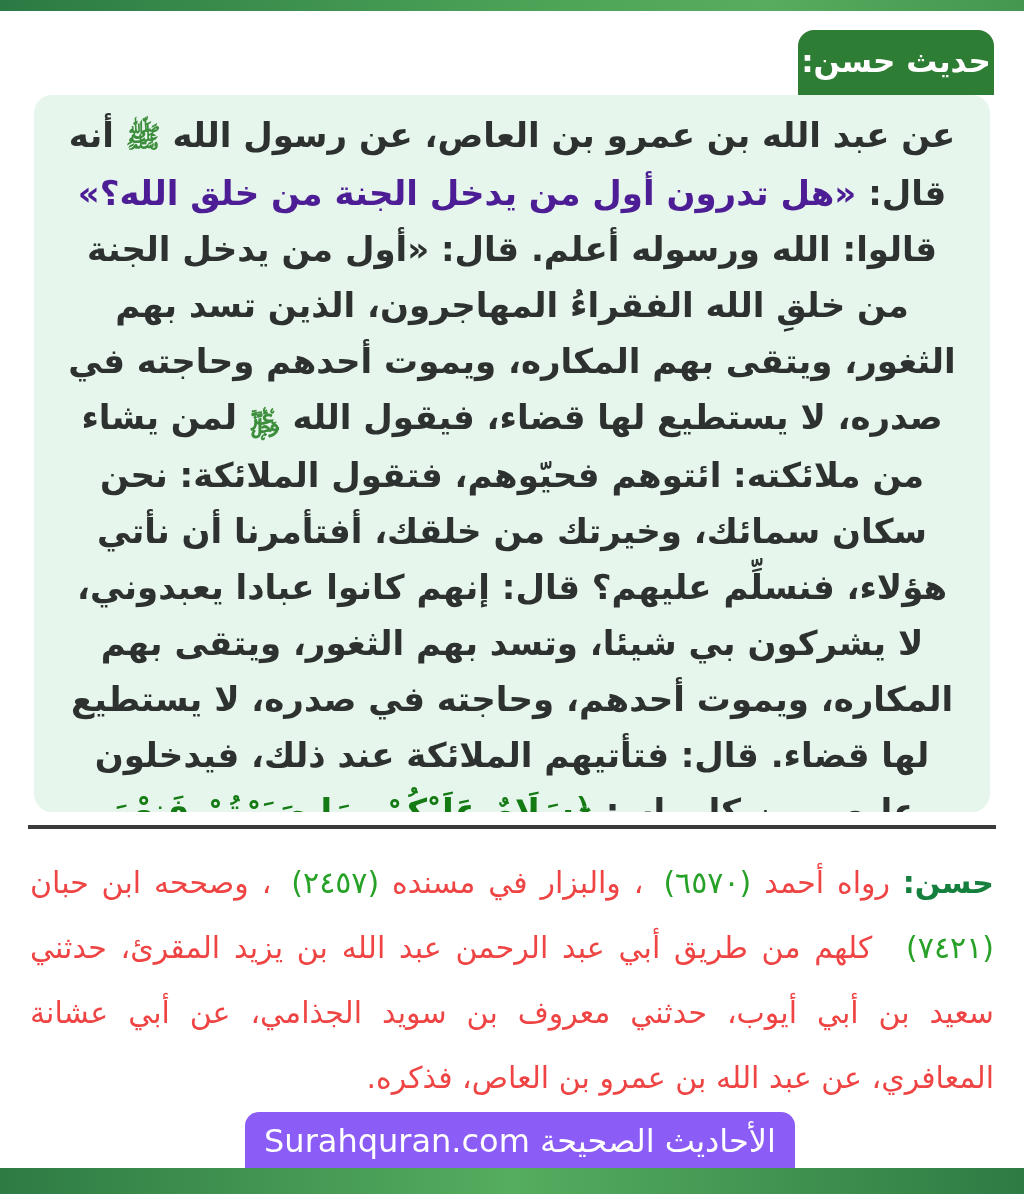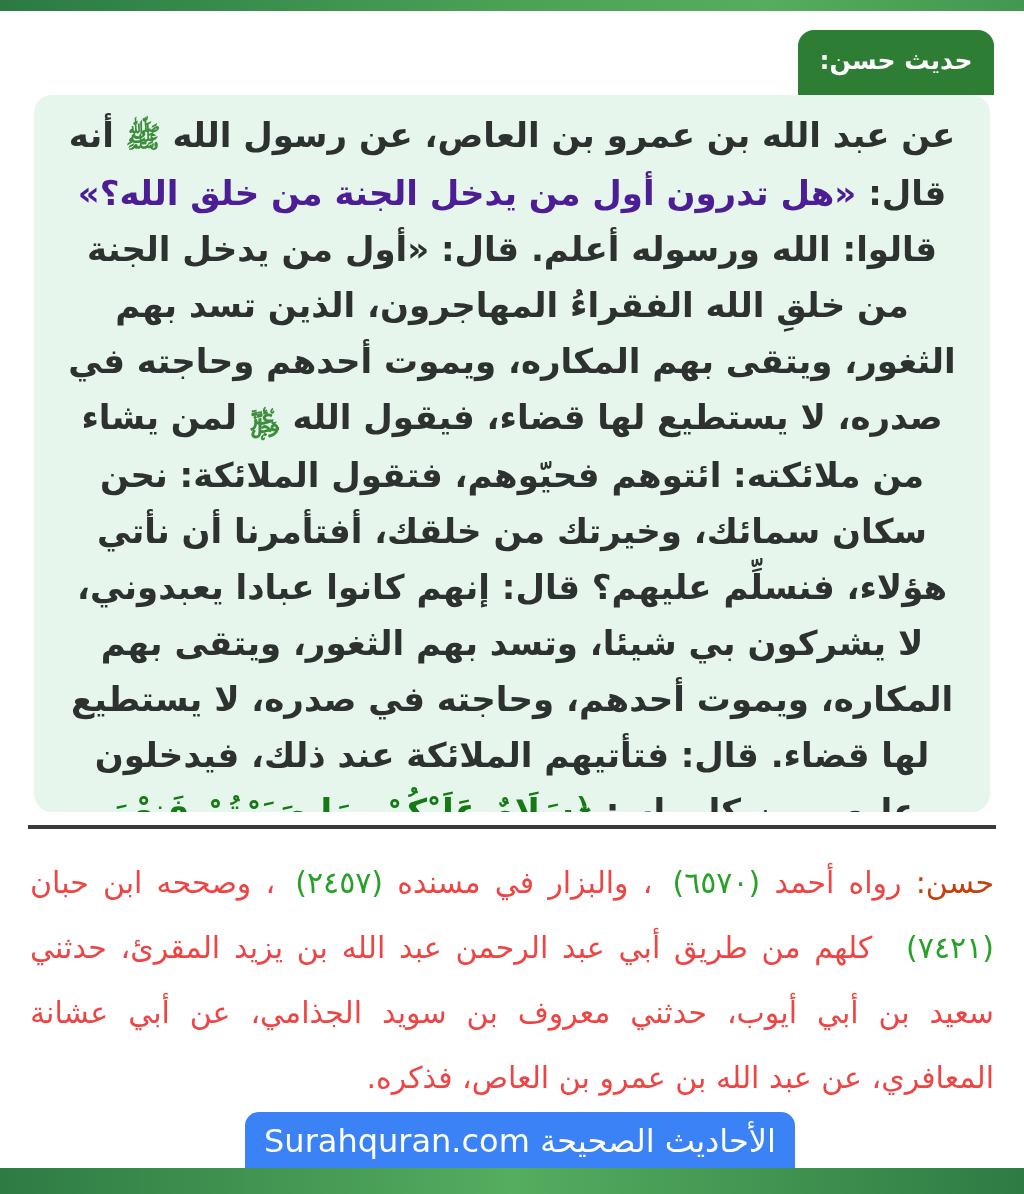--- a/index.html
+++ b/index.html
@@ -7,21 +7,21 @@
   body { font-family:"DejaVu Sans", sans-serif; position:relative; }
 
   .top-bar {
     position:absolute; top:0; left:0; width:1024px; height:11px;
     background:linear-gradient(90deg,#2b7a44 0%,#4ba256 50%,#58ac5f 75%,#43974f 100%);
   }
 
   .header-badge {
     position:absolute; top:30px; right:30px; width:196px; height:65px;
     background:#2e7d34; border-radius:16px 16px 0 0;
-    color:#ffffff; font-size:25px; font-weight:bold;
+    color:#ffffff; font-size:31px; font-weight:bold;
     direction:rtl; text-align:center; line-height:62px;
   }
 
   .hadith-box {
     position:absolute; top:95px; left:34px; width:956px; height:717px;
     background:#e7f6ec; border-radius:18px;
     padding:12px 26px; overflow:hidden;
     direction:rtl; text-align:center;
     font-size:34px; font-weight:bold; line-height:56px; color:#2d3130;
   }
@@ -33,27 +33,27 @@
   .divider {
     position:absolute; top:825px; left:28px; width:968px; height:4px;
     background:#3a3a3a; border:none;
   }
 
   .grading {
     position:absolute; top:850px; left:30px; width:964px;
     direction:rtl; text-align:justify;
     font-size:30px; line-height:65px; color:#3c4043;
   }
-  .seg-red   { color:#c2410c; font-weight:normal; }
+  .seg-red   { color:#15803d; font-weight:bold; }
   .seg-green { color:#27a127;margin-left:20px; }
   .seg-text  { color:#ef4444; }
 
   .site-badge {
     position:absolute; top:1112px; left:245px; width:550px; height:70px;
-    background:#3b82f6; border-radius:14px; z-index:1;
+    background:#8b5cf6; border-radius:14px; z-index:1;
     color:#ffffff; font-size:32px;
     direction:rtl; text-align:center; line-height:58px;
   }
 
   .bottom-bar {
     position:absolute; bottom:0; left:0; width:1024px; height:26px; z-index:2;
     background:linear-gradient(90deg,#2e7b44 0%,#55ad5f 50%,#2e7b44 100%);
   }
 </style>
 </head>

